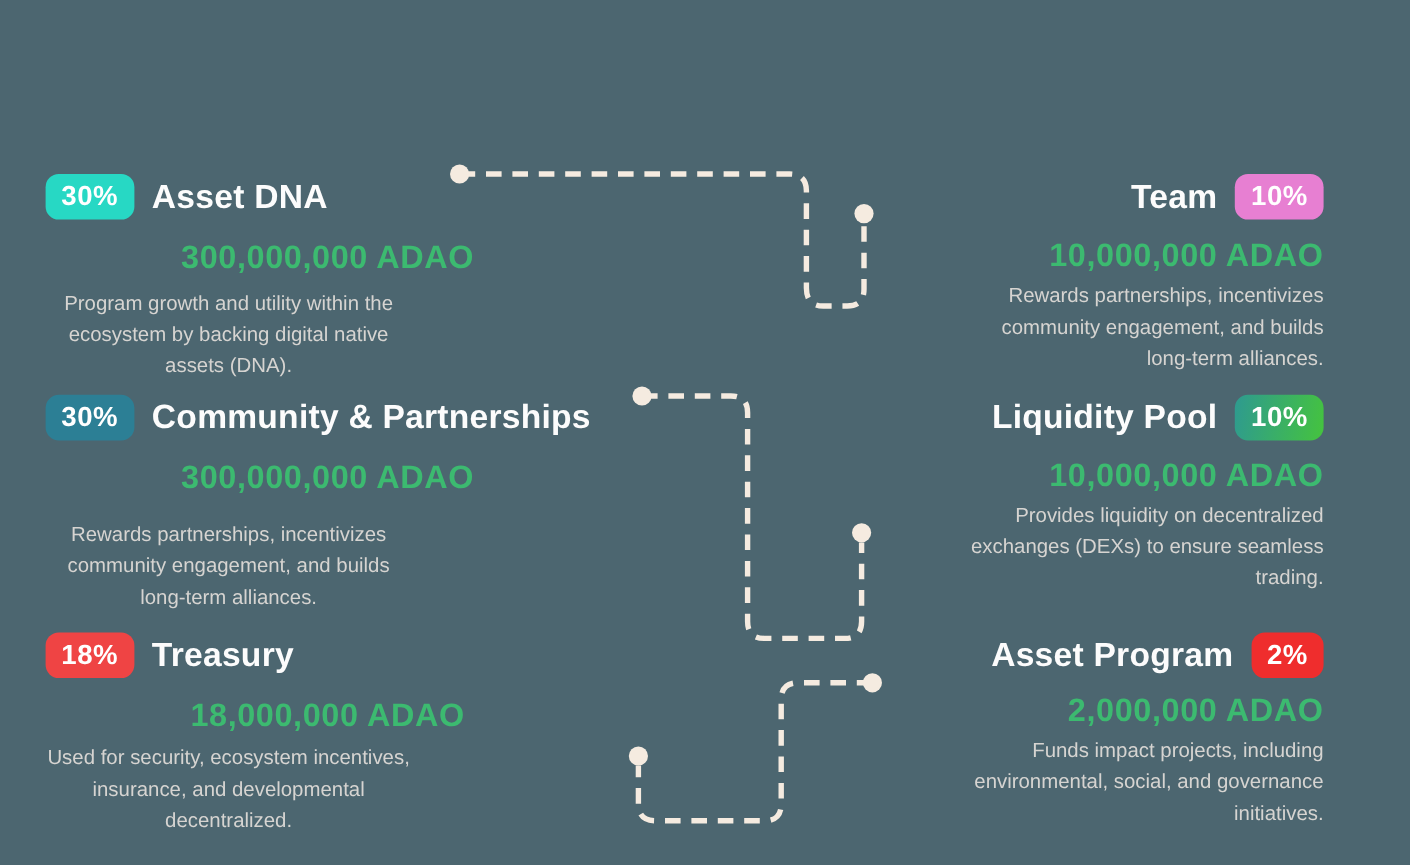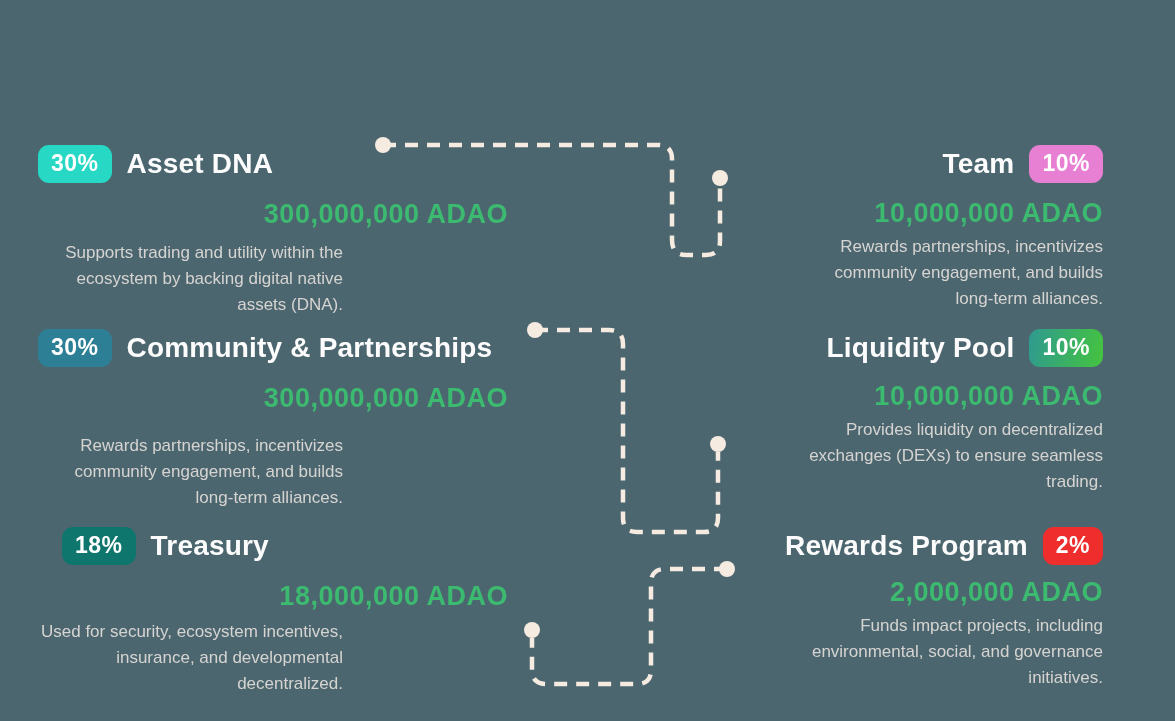--- a/index.html
+++ b/index.html
@@ -8,21 +8,21 @@
     background:#4C6670;
     font-family:"Liberation Sans", sans-serif;
     position:relative;
     overflow:hidden;
   }
   .connector-layer{
     position:absolute;left:0;top:0;width:1175px;height:721px;
     pointer-events:none;
   }
   .alloc{position:absolute;}
-  .alloc.left{left:38px;width:470px;text-align:right;}
+  .alloc.left{left:38px;width:470px;text-align:center;}
   .alloc.right{right:72px;width:340px;text-align:right;}
   .head-row{display:flex;align-items:center;gap:15px;}
   .alloc.right .head-row{justify-content:flex-end;}
   .badge{
     display:inline-block;
     color:#ffffff;
     font-size:23px;font-weight:700;
     padding:5px 13px 6px 13px;
     border-radius:11px;
     letter-spacing:0.5px;
@@ -68,35 +68,35 @@
     <circle cx="532" cy="630" r="8"></circle>
   </g>
 </svg>
 
 <section class="alloc left" style="top:145px">
   <div class="head-row">
     <span class="badge" style="background: rgb(39, 216, 196);">30%</span>
     <h2 class="title">Asset DNA</h2>
   </div>
   <div class="amount">300,000,000 ADAO</div>
-  <p class="desc">Supports trading and utility within the ecosystem by backing digital native assets (DNA).</p>
+  <p class="desc">Program growth and utility within the ecosystem by backing digital native assets (DNA).</p>
 </section>
 
 <section class="alloc left" style="top:329px">
   <div class="head-row">
     <span class="badge" style="background: rgb(44, 127, 149);">30%</span>
     <h2 class="title">Community &amp; Partnerships</h2>
   </div>
   <div class="amount">300,000,000 ADAO</div>
   <p class="desc" style="margin-top:19px">Rewards partnerships, incentivizes community engagement, and builds long-term alliances.</p>
 </section>
 
 <section class="alloc left" style="top:527px">
   <div class="head-row">
-    <span class="badge" style="background: #0f766e; margin-left: 24px;">18%</span>
+    <span class="badge" style="background: #ef4444;">18%</span>
     <h2 class="title">Treasury</h2>
   </div>
   <div class="amount">18,000,000 ADAO</div>
   <p class="desc" style="margin-top:7px">Used for security, ecosystem incentives, insurance, and developmental decentralized.</p>
 </section>
 
 <section class="alloc right" style="top:145px">
   <div class="head-row">
     <h2 class="title">Team</h2>
     <span class="badge" style="background: rgb(231, 127, 210);">10%</span>
@@ -109,18 +109,18 @@
   <div class="head-row">
     <h2 class="title">Liquidity Pool</h2>
     <span class="badge" style="background: linear-gradient(100deg, rgb(46, 154, 144) 0%, rgb(69, 195, 62) 100%);">10%</span>
   </div>
   <div class="amount" style="margin-top:14px">10,000,000 ADAO</div>
   <p class="desc" style="margin-top:5px">Provides liquidity on decentralized exchanges (DEXs) to ensure seamless trading.</p>
 </section>
 
 <section class="alloc right" style="top:527px">
   <div class="head-row">
-    <h2 class="title">Rewards Program</h2>
+    <h2 class="title">Asset Program</h2>
     <span class="badge" style="background: rgb(239, 45, 45);">2%</span>
   </div>
   <div class="amount" style="margin-top:12px">2,000,000 ADAO</div>
   <p class="desc" style="margin-top:5px">Funds impact projects, including environmental, social, and governance initiatives.</p>
 </section>
 
 </body></html>

